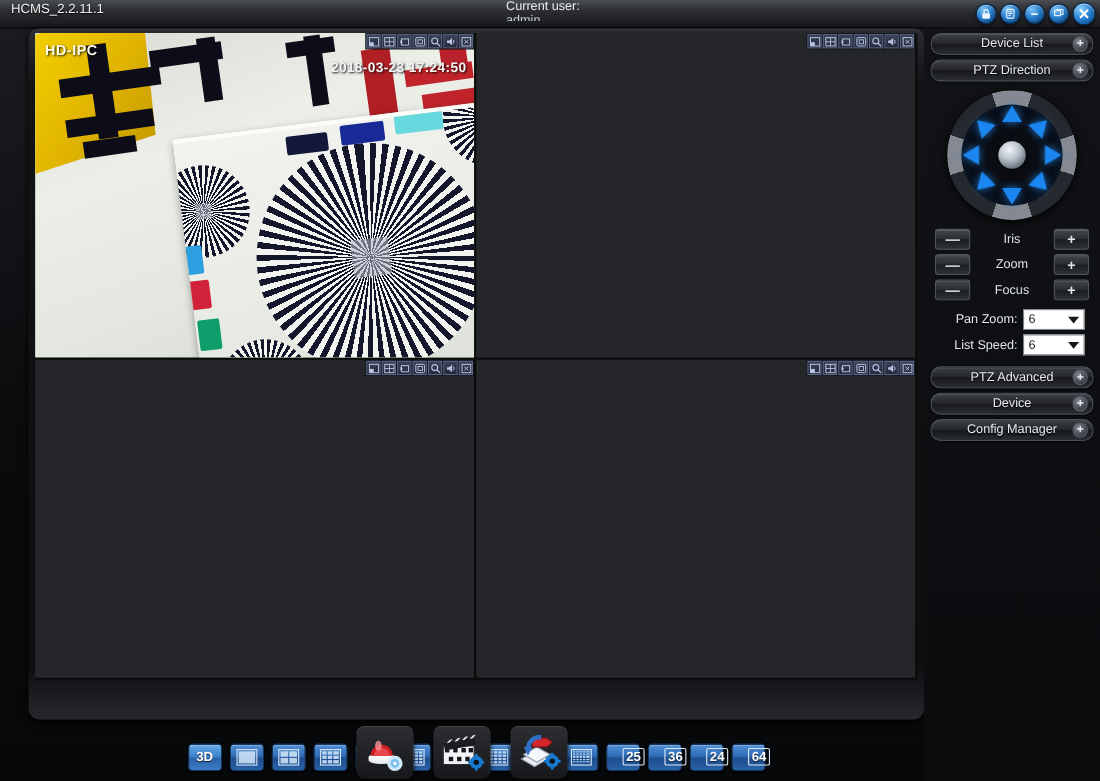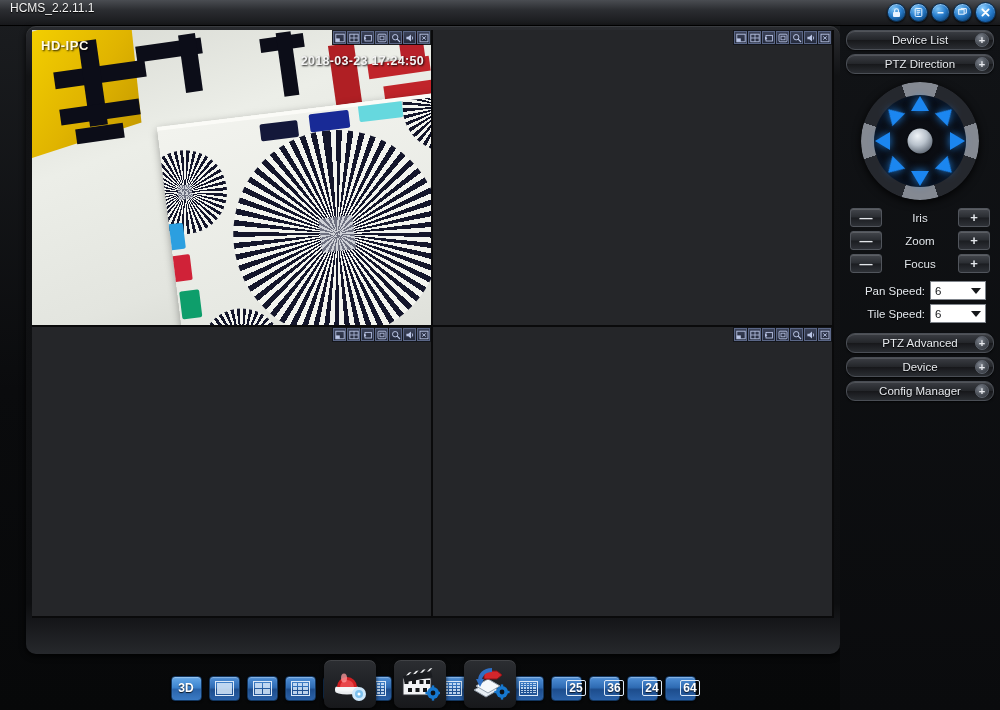--- a/index.html
+++ b/index.html
@@ -289,20 +289,24 @@
   }
   .tbicon svg { display:block; }
 </style>
 </head>
 <body>
 
 <div id="app">
 
   <div id="titlebar">
     <div class="app-title">HCMS_2.2.11.1</div>
+    <div class="cur-user">
+      <span>Current user:</span>
+      <span class="uname">admin</span>
+    </div>
     <div id="wincontrols">
       <div class="wbtn">
         <svg width="11" height="11" viewBox="0 0 11 11">
             <rect x="2" y="5" width="7" height="5" rx="1" fill="#eaf4ff"></rect>
             <path d="M3.6 5V3.6a1.9 1.9 0 0 1 3.8 0V5" stroke="#eaf4ff" stroke-width="1.1" fill="none"></path>
           </svg>
       </div>
       <div class="wbtn">
         <svg width="11" height="11" viewBox="0 0 11 11">
             <rect x="2.2" y="1.5" width="6.6" height="8" rx="1" fill="none" stroke="#eaf4ff" stroke-width="1"></rect>
@@ -772,28 +776,28 @@
       <div class="cname">Zoom</div>
       <div class="pmbtn">+</div>
     </div>
     <div class="ctl-row">
       <div class="pmbtn">—</div>
       <div class="cname">Focus</div>
       <div class="pmbtn">+</div>
     </div>
 
     <div class="spd-row" style="margin-top:8px;">
-      <span class="slbl">Pan Speed:</span>
+      <span class="slbl">Pan Zoom:</span>
       <div class="sel">
         <span>6</span>
         <span class="caret"></span>
       </div>
     </div>
     <div class="spd-row">
-      <span class="slbl">Tile Speed:</span>
+      <span class="slbl">List Speed:</span>
       <div class="sel">
         <span>6</span>
         <span class="caret"></span>
       </div>
     </div>
 
     <div class="sb-panel" style="margin-top:10px;">
       <span class="t">PTZ Advanced</span>
       <span class="plus">+</span>
     </div>

